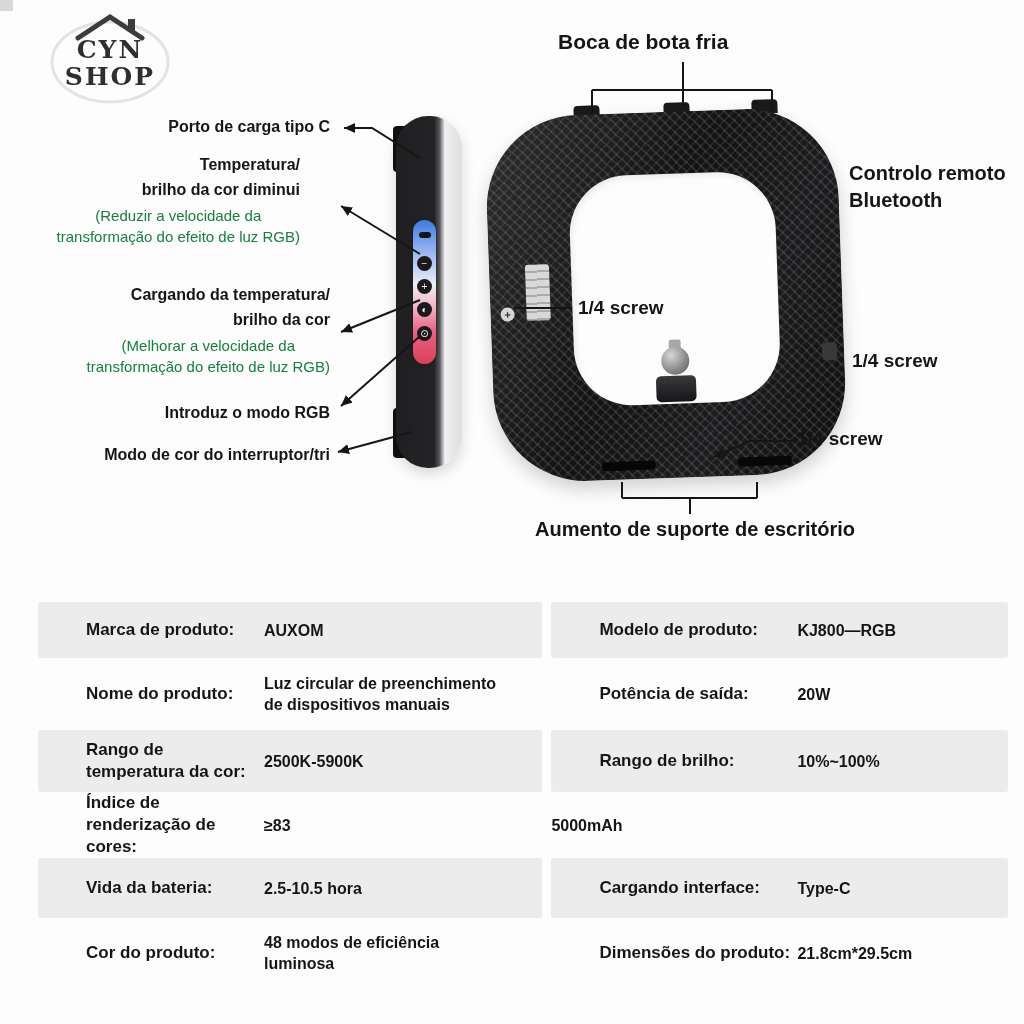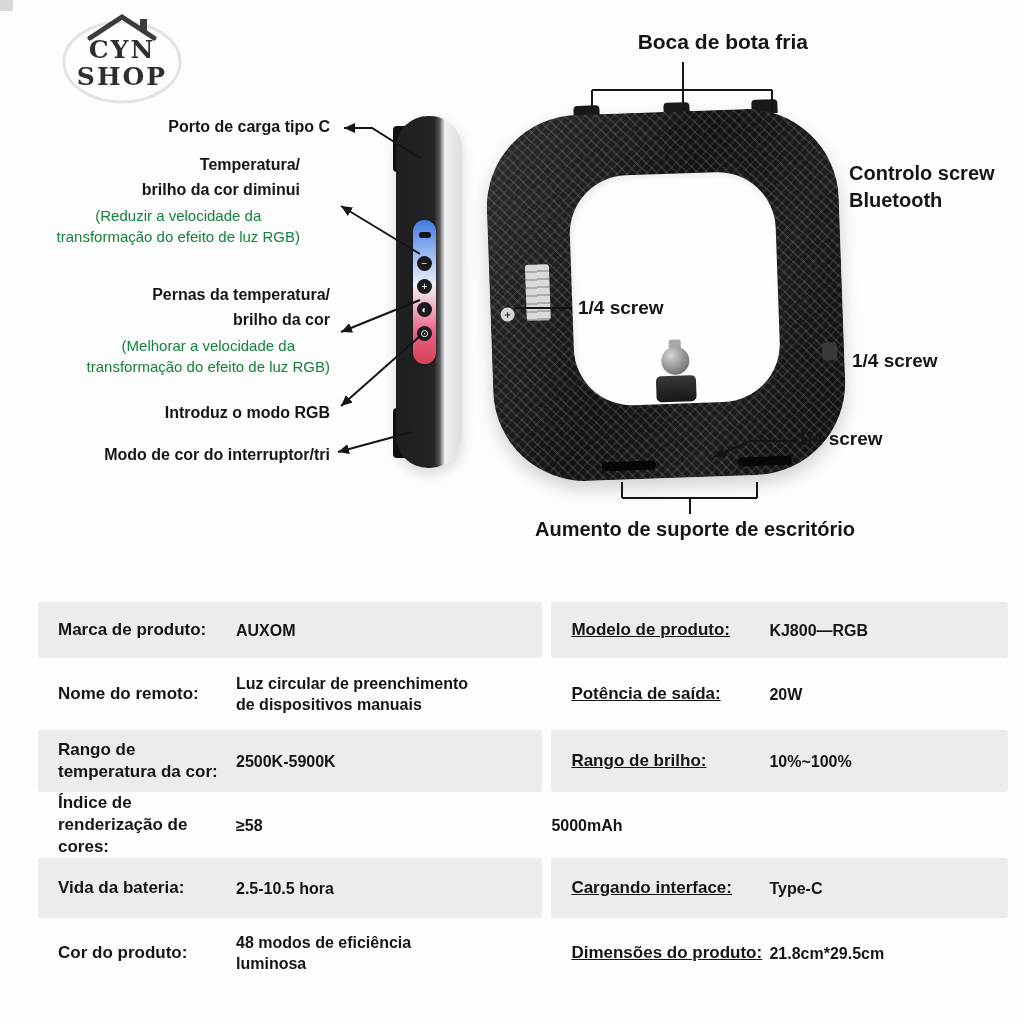--- a/index.html
+++ b/index.html
@@ -6,27 +6,27 @@
   body { background:#ffffff; }
   .canvas {
     position:relative; width:1024px; height:1024px;
     background:#fdfdfd; overflow:hidden;
     font-family:"Liberation Sans","DejaVu Sans",sans-serif;
     color:#151515;
   }
   .corner-artifact { position:absolute; left:0; top:0; width:13px; height:11px; background:#d8d8d8; }
 
   
-  .logo { position:absolute; left:60px; top:10px; width:124px; height:96px; text-align:center; }
+  .logo { position:absolute; left:48px; top:10px; width:124px; height:96px; text-align:center; }
   .logo svg { position:absolute; left:0; top:0; }
   .logo-line { position:relative; font-family:"DejaVu Serif",serif; font-weight:700; color:#2f2f2f; font-size:25px; line-height:27px; letter-spacing:2px; }
   .logo-line.first { margin-top:26px; }
 
   
-  .co-top { position:absolute; left:558px; top:30px; width:250px; text-align:right; font-weight:700; font-size:21px; }
+  .co-top { position:absolute; left:558px; top:30px; width:250px; text-align:left; font-weight:700; font-size:21px; }
   .co-left { position:absolute; text-align:right; }
   .co-main { font-size:16px; font-weight:700; line-height:25px; white-space:pre-line; }
   .co-sub  { font-size:15px; font-weight:400; line-height:21px; text-align:center; margin-top:3px; white-space:pre-line; color:#15803d; }
   #co1 { top:114px; right:694px; }
   #co2 { top:152px; right:724px; }
   #co3 { top:282px; right:694px; }
   #co4 { top:400px; right:694px; }
   #co5 { top:442px; right:694px; }
   .co-right { position:absolute; left:849px; top:160px; font-size:20px; font-weight:600; line-height:27px; white-space:pre-line; }
   .screw-label { position:absolute; font-weight:700; font-size:19px; }
@@ -87,23 +87,23 @@
   .spec-row:nth-child(1) { min-height:56px; }
   .spec-row:nth-child(2) { min-height:72px; }
   .spec-row:nth-child(3) { min-height:62px; }
   .spec-row:nth-child(4) { min-height:66px; }
   .spec-row:nth-child(5) { min-height:60px; }
   .spec-row:nth-child(6) { min-height:70px; }
   .half { display:flex; align-items:center; border-radius:3px; }
   .half-left { flex:0 0 52%; }
   .half-right { flex:1; }
   .spec-row:nth-child(odd) .half { background:#ececec; }
-  .cell-label { font-weight:700; font-size:17px; line-height:22px; white-space:pre-line; }
+  .cell-label { font-weight:700; font-size:17px; line-height:22px; white-space:pre-line;margin-left:28px; }
   .half-left  .cell-label { flex:0 0 198px; padding-left:20px; }
-  .half-right .cell-label { flex:0 0 218px; padding-left:20px;text-decoration:underline; }
+  .half-right .cell-label { flex:0 0 218px; padding-left:20px; }
   .cell-value { font-weight:700; font-size:16px; line-height:21px; white-space:pre-line; padding-right:8px; }
 </style>
 </head>
 <body>
 
 <div class="canvas">
 
   <div class="corner-artifact"></div>
 
   <div class="logo">
@@ -168,33 +168,33 @@
   <div class="co-left" id="co1">
     <div class="co-main">Porto de carga tipo C</div>
   </div>
   <div class="co-left" id="co2">
     <div class="co-main">Temperatura/
 brilho da cor diminui</div>
     <div class="co-sub">(Reduzir a velocidade da
 transformação do efeito de luz RGB)</div>
   </div>
   <div class="co-left" id="co3">
-    <div class="co-main">Pernas da temperatura/
+    <div class="co-main">Cargando da temperatura/
 brilho da cor</div>
     <div class="co-sub">(Melhorar a velocidade da
 transformação do efeito de luz RGB)</div>
   </div>
   <div class="co-left" id="co5">
     <div class="co-main">Modo de cor do interruptor/tri</div>
   </div>
   <div class="co-left" id="co4">
     <div class="co-main">Introduz o modo RGB</div>
   </div>
 
-  <div class="co-right">Controlo screw
+  <div class="co-right">Controlo remoto
 Bluetooth</div>
 
   <div class="screw-label" id="screw1">1/4 screw</div>
   <div class="screw-label" id="screw2">1/4 screw</div>
   <div class="screw-label" id="screw3">1/4 screw</div>
 
   <div class="co-bottom">Aumento de suporte de escritório</div>
 
   <div class="spec">
 
@@ -204,21 +204,21 @@
         <div class="cell-value">AUXOM</div>
       </div>
       <div class="half half-right">
         <div class="cell-label">Modelo de produto:</div>
         <div class="cell-value">KJ800—RGB</div>
       </div>
     </div>
 
     <div class="spec-row">
       <div class="half half-left">
-        <div class="cell-label">Nome do remoto:</div>
+        <div class="cell-label">Nome do produto:</div>
         <div class="cell-value">Luz circular de preenchimento
 de dispositivos manuais</div>
       </div>
       <div class="half half-right">
         <div class="cell-label">Potência de saída:</div>
         <div class="cell-value">20W</div>
       </div>
     </div>
 
     <div class="spec-row">
@@ -230,21 +230,21 @@
       <div class="half half-right">
         <div class="cell-label">Rango de brilho:</div>
         <div class="cell-value">10%~100%</div>
       </div>
     </div>
 
     <div class="spec-row">
       <div class="half half-left">
         <div class="cell-label">Índice de
 renderização de cores:</div>
-        <div class="cell-value">≥58</div>
+        <div class="cell-value">≥83</div>
       </div>
       <div class="half half-right">
         <div class="cell-value">5000mAh</div>
       </div>
     </div>
 
     <div class="spec-row">
       <div class="half half-left">
         <div class="cell-label">Vida da bateria:</div>
         <div class="cell-value">2.5-10.5 hora</div>

